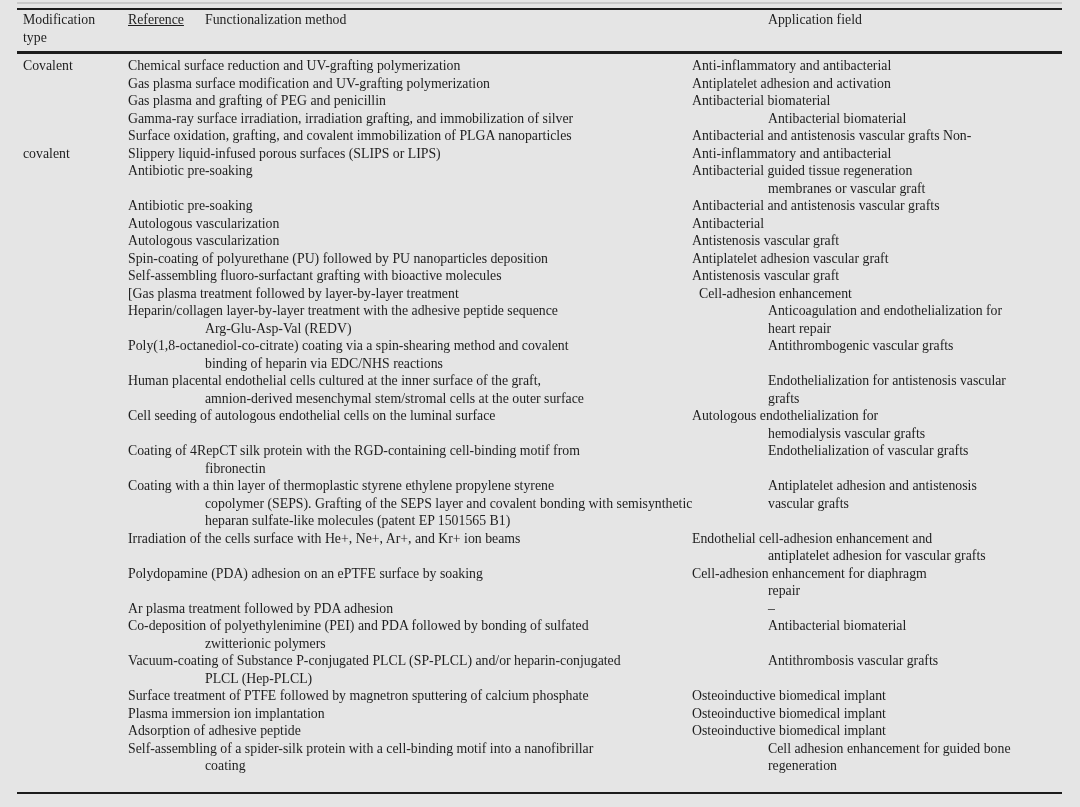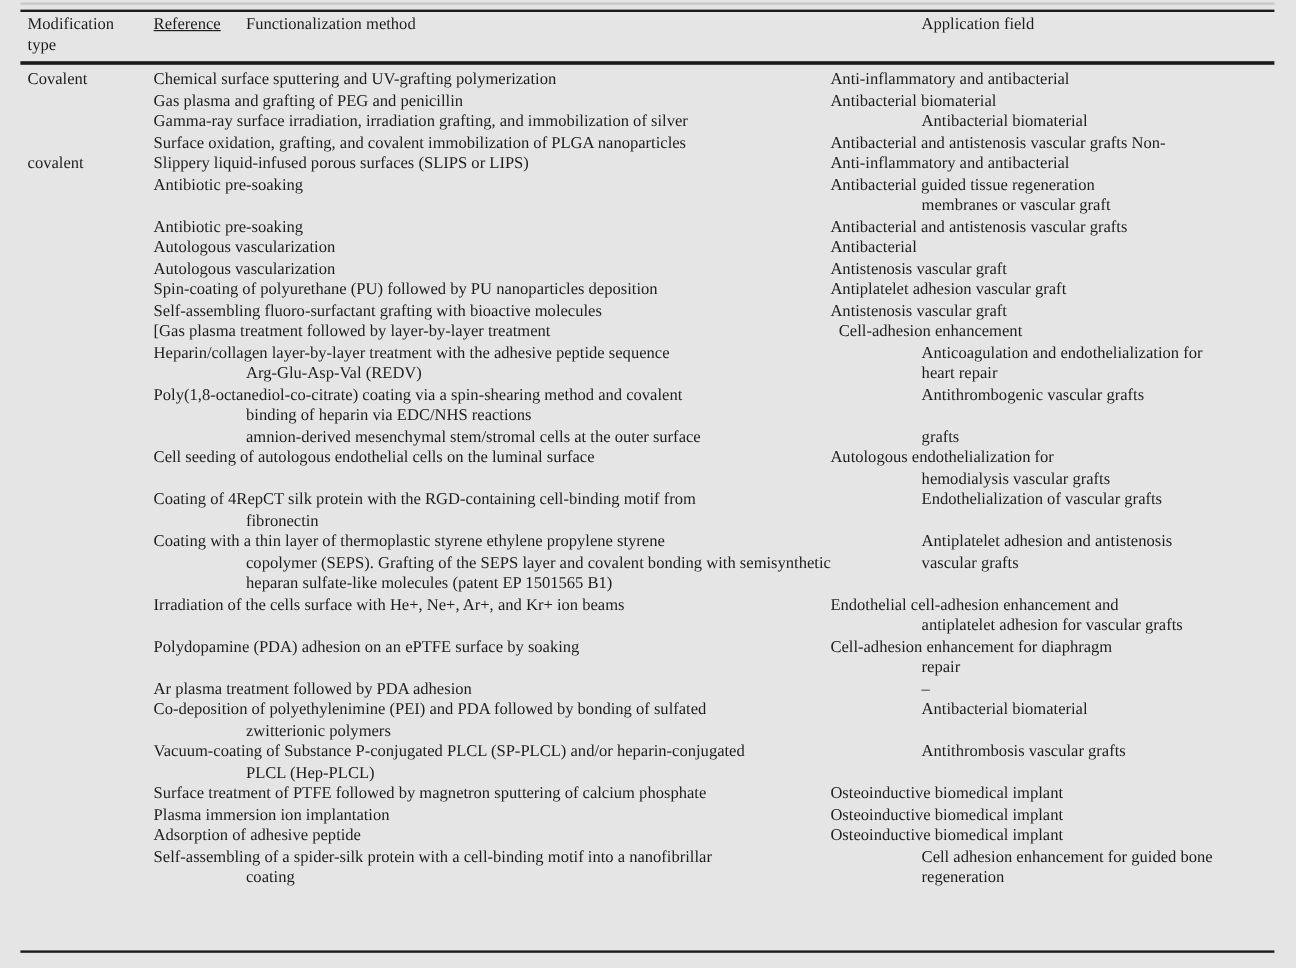--- a/index.html
+++ b/index.html
@@ -37,22 +37,26 @@
 
   <div class="hdr" style="left:23px;top:12px;">Modification</div>
   <div class="hdr" style="left:23px;top:29.5px;">type</div>
   <div class="hdr" style="left:128px;top:12px;text-decoration:underline;">Reference</div>
   <div class="hdr" style="left:205px;top:12px;">Functionalization method</div>
   <div class="hdr" style="left:768px;top:12px;">Application field</div>
 
   <div class="table-body">
       <div class="line">
         <span class="mod">Covalent</span>
-        <span class="m">Chemical surface sputtering and UV-grafting polymerization</span>
+        <span class="m">Chemical surface reduction and UV-grafting polymerization</span>
         <span class="a">Anti-inflammatory and antibacterial</span>
+      </div>
+      <div class="line">
+        <span class="m">Gas plasma surface modification and UV-grafting polymerization</span>
+        <span class="a">Antiplatelet adhesion and activation</span>
       </div>
       <div class="line">
         <span class="m">Gas plasma and grafting of PEG and penicillin</span>
         <span class="a">Antibacterial biomaterial</span>
       </div>
       <div class="line">
         <span class="m">Gamma-ray surface irradiation, irradiation grafting, and immobilization of silver</span>
         <span class="a ai2">Antibacterial biomaterial</span>
       </div>
       <div class="line">
@@ -104,20 +108,24 @@
         <span class="a ai2">heart repair</span>
       </div>
       <div class="line">
         <span class="m">Poly(1,8-octanediol-co-citrate) coating via a spin-shearing method and covalent</span>
         <span class="a ai2">Antithrombogenic vascular grafts</span>
       </div>
       <div class="line">
         <span class="m mi1">binding of heparin via EDC/NHS reactions</span>
       </div>
       <div class="line">
+        <span class="m">Human placental endothelial cells cultured at the inner surface of the graft,</span>
+        <span class="a ai2">Endothelialization for antistenosis vascular</span>
+      </div>
+      <div class="line">
         <span class="m mi1">amnion-derived mesenchymal stem/stromal cells at the outer surface</span>
         <span class="a ai2">grafts</span>
       </div>
       <div class="line">
         <span class="m">Cell seeding of autologous endothelial cells on the luminal surface</span>
         <span class="a">Autologous endothelialization for</span>
       </div>
       <div class="line">
         <span class="a ai2">hemodialysis vascular grafts</span>
       </div>

